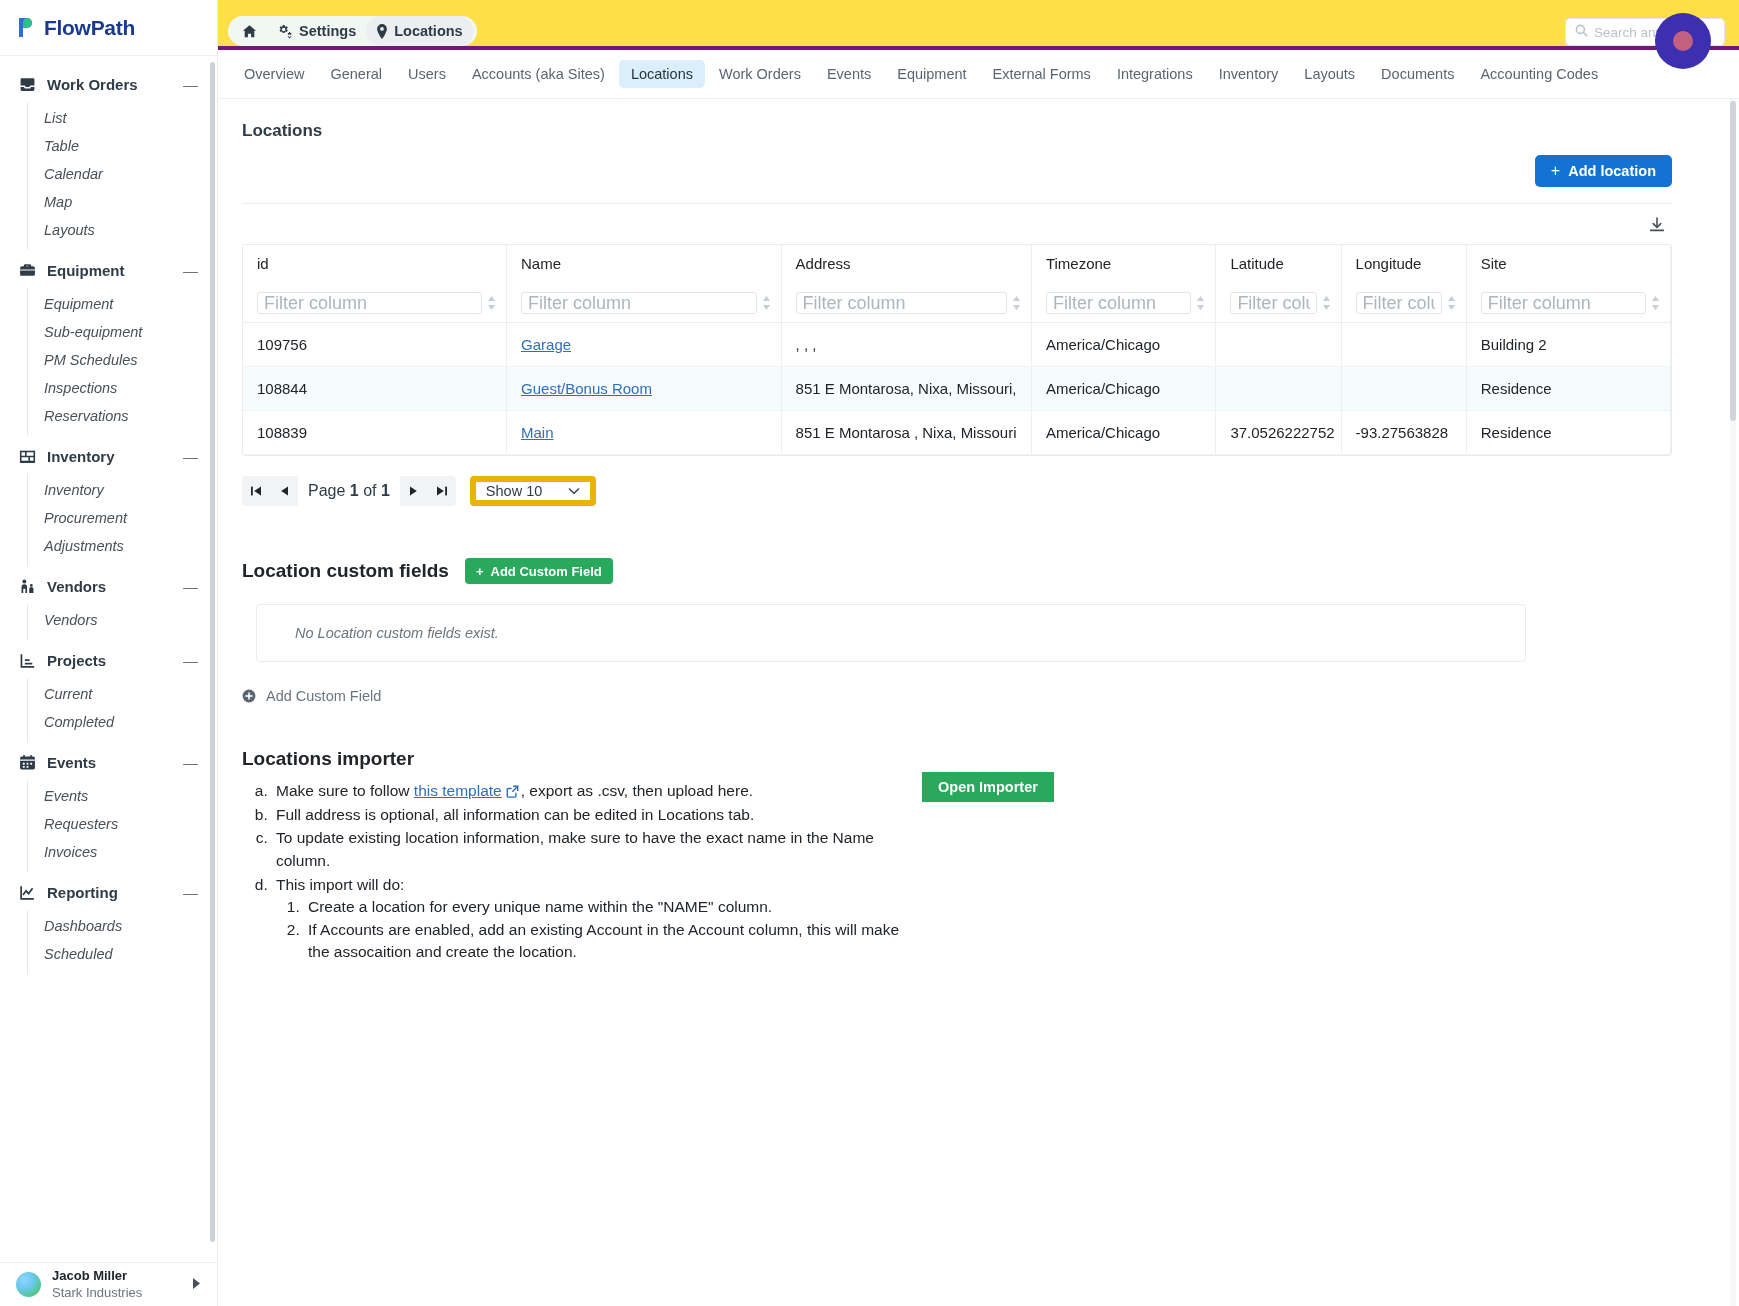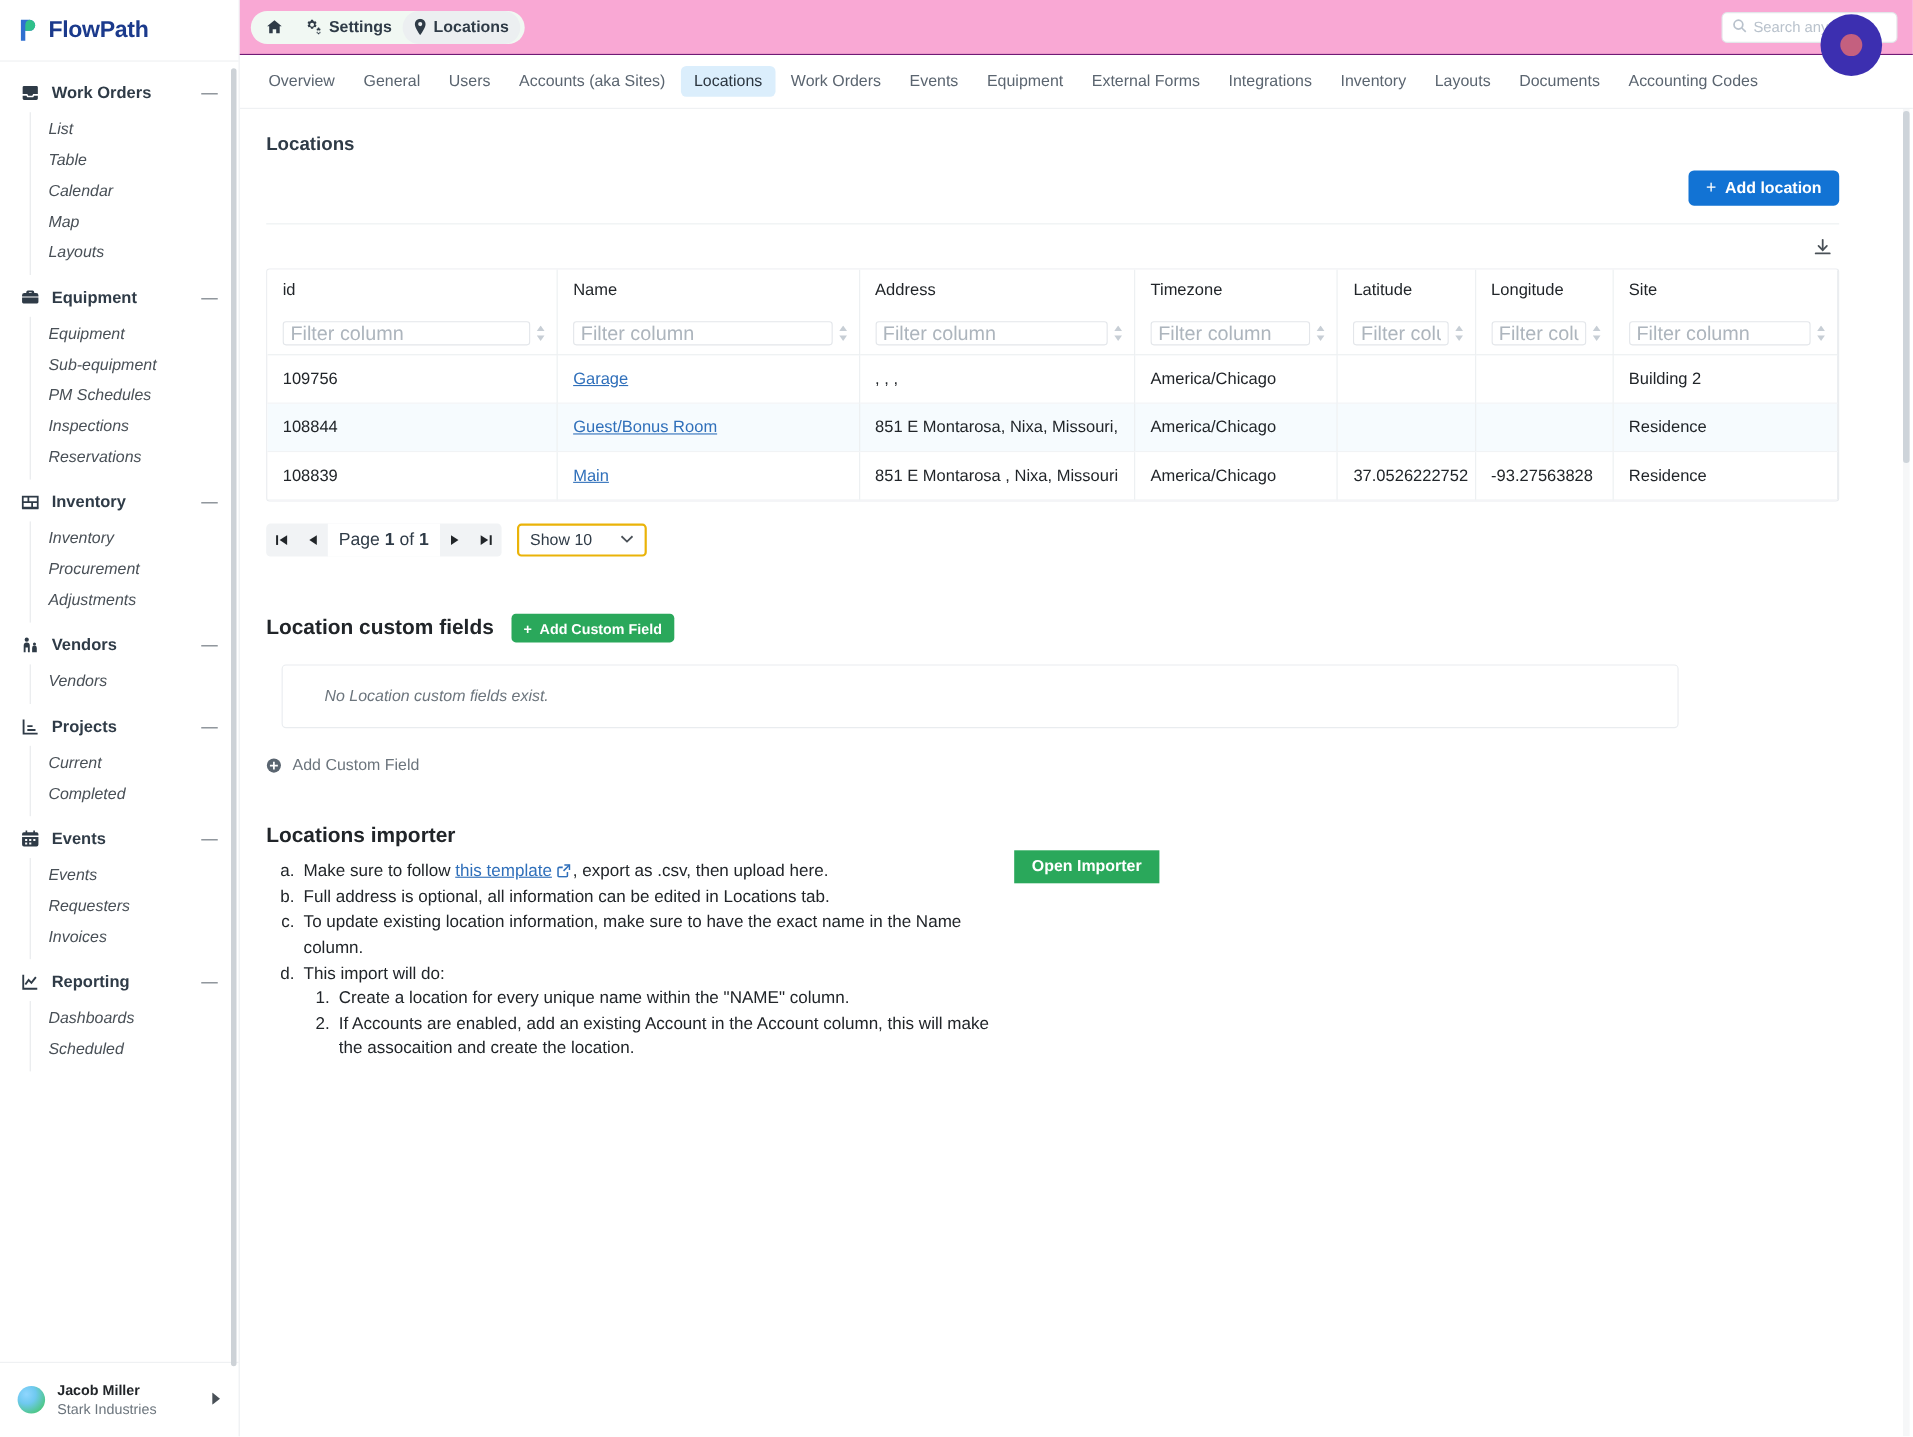--- a/index.html
+++ b/index.html
@@ -39,42 +39,42 @@
   .nav-head .lbl { font-size:15px; font-weight:bold; color:#2f3b47; flex:1; }
   .nav-head .collapse { color:#6c757d; font-size:15px; line-height:1; padding-right:3px; }
   .nav-children { border-left:1px solid #e6e9ec; margin-left:27px; padding:2px 0 6px 0;font-style:italic; }
   .nav-child {
     display:block; padding:6px 0 6px 16px; font-size:14.5px;
     color:#495057; cursor:pointer; text-decoration:none;
   }
 
   .sb-footer {
     border-top:1px solid #eef0f2; padding:14px 16px;
-    display:flex; align-items:center; gap:11px; height:68px;
+    display:flex; align-items:center; gap:11px; height:44px;
   }
   .avatar-sm {
     width:25px; height:25px; border-radius:50%;
     background: radial-gradient(circle at 32% 30%, #8fd6ff 0%, #6fc9f0 35%, #4fc78a 75%, #3fb87d 100%);
     flex:none;
   }
   .sb-user-name { font-size:13px; font-weight:bold; color:#212529; line-height:1.25; }
   .sb-user-org  { font-size:13px; color:#6c757d; line-height:1.25; }
   .sb-expand { margin-left:auto; color:#495057; font-size:11px; }
 
   .sb-scroll {
     position:absolute; right:2px; top:62px; width:5px; height:1180px;
     background:#cdd2d7; border-radius:3px;
   }
 
   
   .main { flex:1; display:flex; flex-direction:column; height:1306px; background:#fff; position:relative; }
 
   .topbar {
-    height:50px; display:flex; align-items:center; padding:0 14px 0 10px;
-    border-bottom:1px solid #701a75; background:#f9a8d4; position:relative;
+    height:50px; display:flex; align-items:flex-end; padding:0 14px 0 10px;
+    border-bottom:4px solid #701a75; background:#fde047; position:relative;
   }
   .crumbs { display:flex; align-items:center; background:#f1f8f3; border-radius:16px; height:30px; padding:0 4px; }
   .crumb {
     display:flex; align-items:center; gap:6px; height:30px;
     padding:0 10px; font-size:14.5px; font-weight:bold; color:#2f3b47;
     border-radius:16px; cursor:pointer;
   }
   .crumb.active { background:#eceff1; }
   .crumb .ico { display:flex; align-items:center; }
 
@@ -155,21 +155,21 @@
   .pager { display:flex; align-items:center; gap:14px; margin-top:20px; }
   .pager-group { display:flex; align-items:center; background:#f1f3f5; border-radius:4px; height:30px; }
   .pg-btn {
     width:28px; height:30px; display:flex; align-items:center; justify-content:center;
     color:#212529; cursor:pointer; font-size:11px;
   }
   .pg-label { font-size:16px; color:#2f3b47; padding:0 6px; }
   .pg-label b { font-weight:bold; }
   .pg-mid { background:#fff; height:30px; display:flex; align-items:center; padding:0 4px; }
   .show-sel {
-    height:30px; border:2px solid #eab308; border-radius:4px; background:#fff;
+    height:30px; border:6px solid #eab308; border-radius:4px; background:#fff;
     display:flex; align-items:center; gap:26px; padding:0 10px; font-size:14.5px;
     color:#2f3b47; cursor:pointer;
   }
   .show-sel .chev { color:#495057; font-size:11px; }
 
   
   .cf-head { display:flex; align-items:center; gap:16px; margin-top:52px; }
   .cf-title { font-size:19px; font-weight:bold; color:#212529; }
   .btn-green {
     background:#2aa85b; color:#fff; border:none; border-radius:4px;

